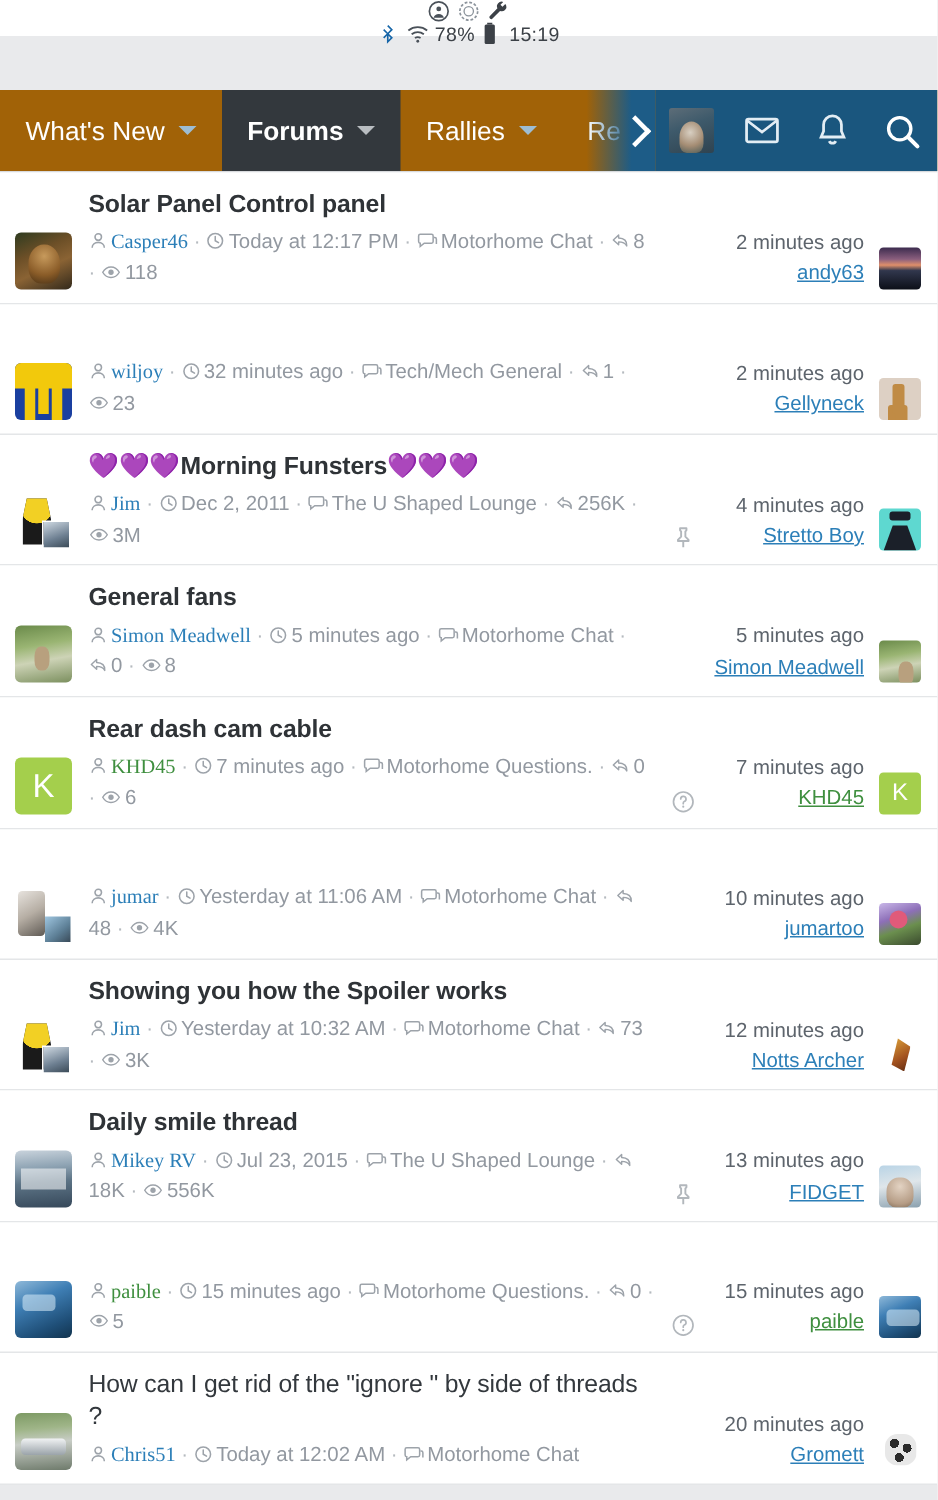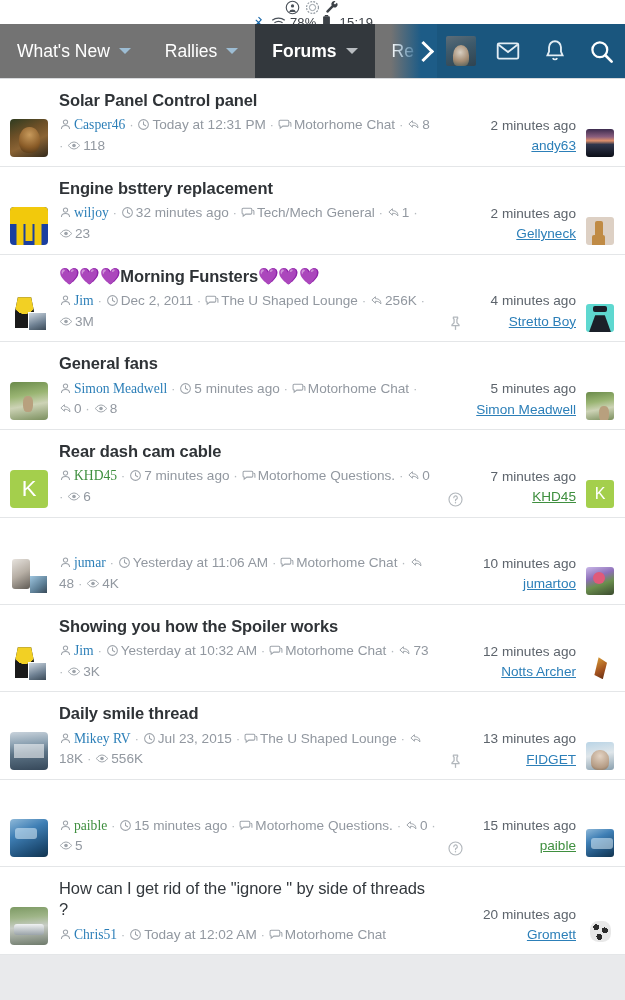--- a/index.html
+++ b/index.html
@@ -21,24 +21,25 @@
     flex-direction:column;
   }
   .sb-left{ display:flex; align-items:center; gap:5px; }
   .sb-right{ display:flex; align-items:center; gap:4px; font-size:13px; letter-spacing:.2px;}
   .sb-ic{ width:15px; height:15px; display:inline-block; }
   .sb-text{ font-size:13px; color:#3c4147; }
 
   
   .navbar{
     height:54px; width:100%;
-    background:#737373;
+    background:#a16207;
     display:flex; align-items:stretch;
     position:relative;
     overflow:hidden;
+    margin-top:36px;
   }
   .nav-scroll{
     display:flex; align-items:stretch; flex:1; min-width:0; position:relative;
   }
   .nav-item{
     display:flex; align-items:center; gap:9px;
     padding:0 17px;
     color:#ffffff;
     font-size:17.5px;
     white-space:nowrap;
@@ -235,27 +236,27 @@
 </div>
 
 <div class="navbar">
   <div class="nav-scroll">
 
     <div class="nav-item">
       <span>What's New</span>
       <span class="caret"></span>
     </div>
 
+    <div class="nav-item active">
+      <span>Forums</span>
+      <span class="caret"></span>
+    </div>
+
     <div class="nav-item">
       <span>Rallies</span>
-      <span class="caret"></span>
-    </div>
-
-    <div class="nav-item active">
-      <span>Forums</span>
       <span class="caret"></span>
     </div>
 
     <div class="nav-item">
       <span>Re</span>
     </div>
 
     <div class="nav-fade">
       <span class="chev-right"></span>
     </div>
@@ -296,40 +297,39 @@
     <div class="row">
       <div class="av a-dog"></div>
       <div class="main">
         <div class="title">Solar Panel Control panel</div>
         <div class="meta"><svg class="m-ic" width="13" height="13" viewBox="0 0 24 24">
             <circle cx="12" cy="7.5" r="4" fill="none" stroke="#9da3aa" stroke-width="1.9"></circle>
             <path d="M4.5 20.5c0-4.2 3.4-6.5 7.5-6.5s7.5 2.3 7.5 6.5" fill="none" stroke="#9da3aa" stroke-width="1.9"></path>
           </svg><a href="#" class="">Casper46</a> <span class="sep">·</span> <svg class="m-ic" width="13" height="13" viewBox="0 0 24 24">
             <circle cx="12" cy="12" r="9" fill="none" stroke="#9da3aa" stroke-width="1.9"></circle>
             <path d="M12 6.8V12l4 2.4" fill="none" stroke="#9da3aa" stroke-width="1.9" stroke-linecap="round"></path>
-          </svg><span>Today at 12:31 PM</span> <span class="sep">·</span> <svg class="m-ic" width="14" height="13" viewBox="0 0 26 24">
+          </svg><span>Today at 12:17 PM</span> <span class="sep">·</span> <svg class="m-ic" width="14" height="13" viewBox="0 0 26 24">
             <path d="M4 4h14a2 2 0 0 1 2 2v7a2 2 0 0 1-2 2H9l-5 4v-4a2 2 0 0 1-2-2V6a2 2 0 0 1 2-2z" fill="none" stroke="#9da3aa" stroke-width="1.9"></path>
             <path d="M21 8h1a2 2 0 0 1 2 2v6" fill="none" stroke="#9da3aa" stroke-width="1.9"></path>
           </svg><span>Motorhome Chat</span> <span class="sep">·</span> <svg class="m-ic" width="13" height="13" viewBox="0 0 24 24">
             <path d="M10 5L3.5 11 10 17v-3.6c5 0 8 1.3 10 5 .4-6.3-3-9.6-10-9.8V5z" fill="none" stroke="#9da3aa" stroke-width="1.8" stroke-linejoin="round"></path>
           </svg><span>8</span> <span class="sep">·</span> <svg class="m-ic" width="14" height="13" viewBox="0 0 24 24">
             <path d="M1.8 12S5.6 5.5 12 5.5 22.2 12 22.2 12 18.4 18.5 12 18.5 1.8 12 1.8 12z" fill="none" stroke="#9da3aa" stroke-width="1.8"></path>
             <circle cx="12" cy="12" r="3.3" fill="#9da3aa"></circle>
           </svg><span>118</span></div>
       </div>
       <div class="flagbox"></div>
       <div class="right"><span>2 minutes ago</span><a href="#" class="who">andy63</a></div>
       <div class="ravwrap">
         <div class="rav a-sunset"></div>
       </div>
     </div>
     <div class="row">
       <div class="av a-flag"></div>
       <div class="main">
-        <div class="title">Engine bsttery replacement</div>
         <div class="meta"><svg class="m-ic" width="13" height="13" viewBox="0 0 24 24">
             <circle cx="12" cy="7.5" r="4" fill="none" stroke="#9da3aa" stroke-width="1.9"></circle>
             <path d="M4.5 20.5c0-4.2 3.4-6.5 7.5-6.5s7.5 2.3 7.5 6.5" fill="none" stroke="#9da3aa" stroke-width="1.9"></path>
           </svg><a href="#" class="">wiljoy</a> <span class="sep">·</span> <svg class="m-ic" width="13" height="13" viewBox="0 0 24 24">
             <circle cx="12" cy="12" r="9" fill="none" stroke="#9da3aa" stroke-width="1.9"></circle>
             <path d="M12 6.8V12l4 2.4" fill="none" stroke="#9da3aa" stroke-width="1.9" stroke-linecap="round"></path>
           </svg><span>32 minutes ago</span> <span class="sep">·</span> <svg class="m-ic" width="14" height="13" viewBox="0 0 26 24">
             <path d="M4 4h14a2 2 0 0 1 2 2v7a2 2 0 0 1-2 2H9l-5 4v-4a2 2 0 0 1-2-2V6a2 2 0 0 1 2-2z" fill="none" stroke="#9da3aa" stroke-width="1.9"></path>
             <path d="M21 8h1a2 2 0 0 1 2 2v6" fill="none" stroke="#9da3aa" stroke-width="1.9"></path>
           </svg><span>Tech/Mech General</span> <span class="sep">·</span> <svg class="m-ic" width="13" height="13" viewBox="0 0 24 24">

